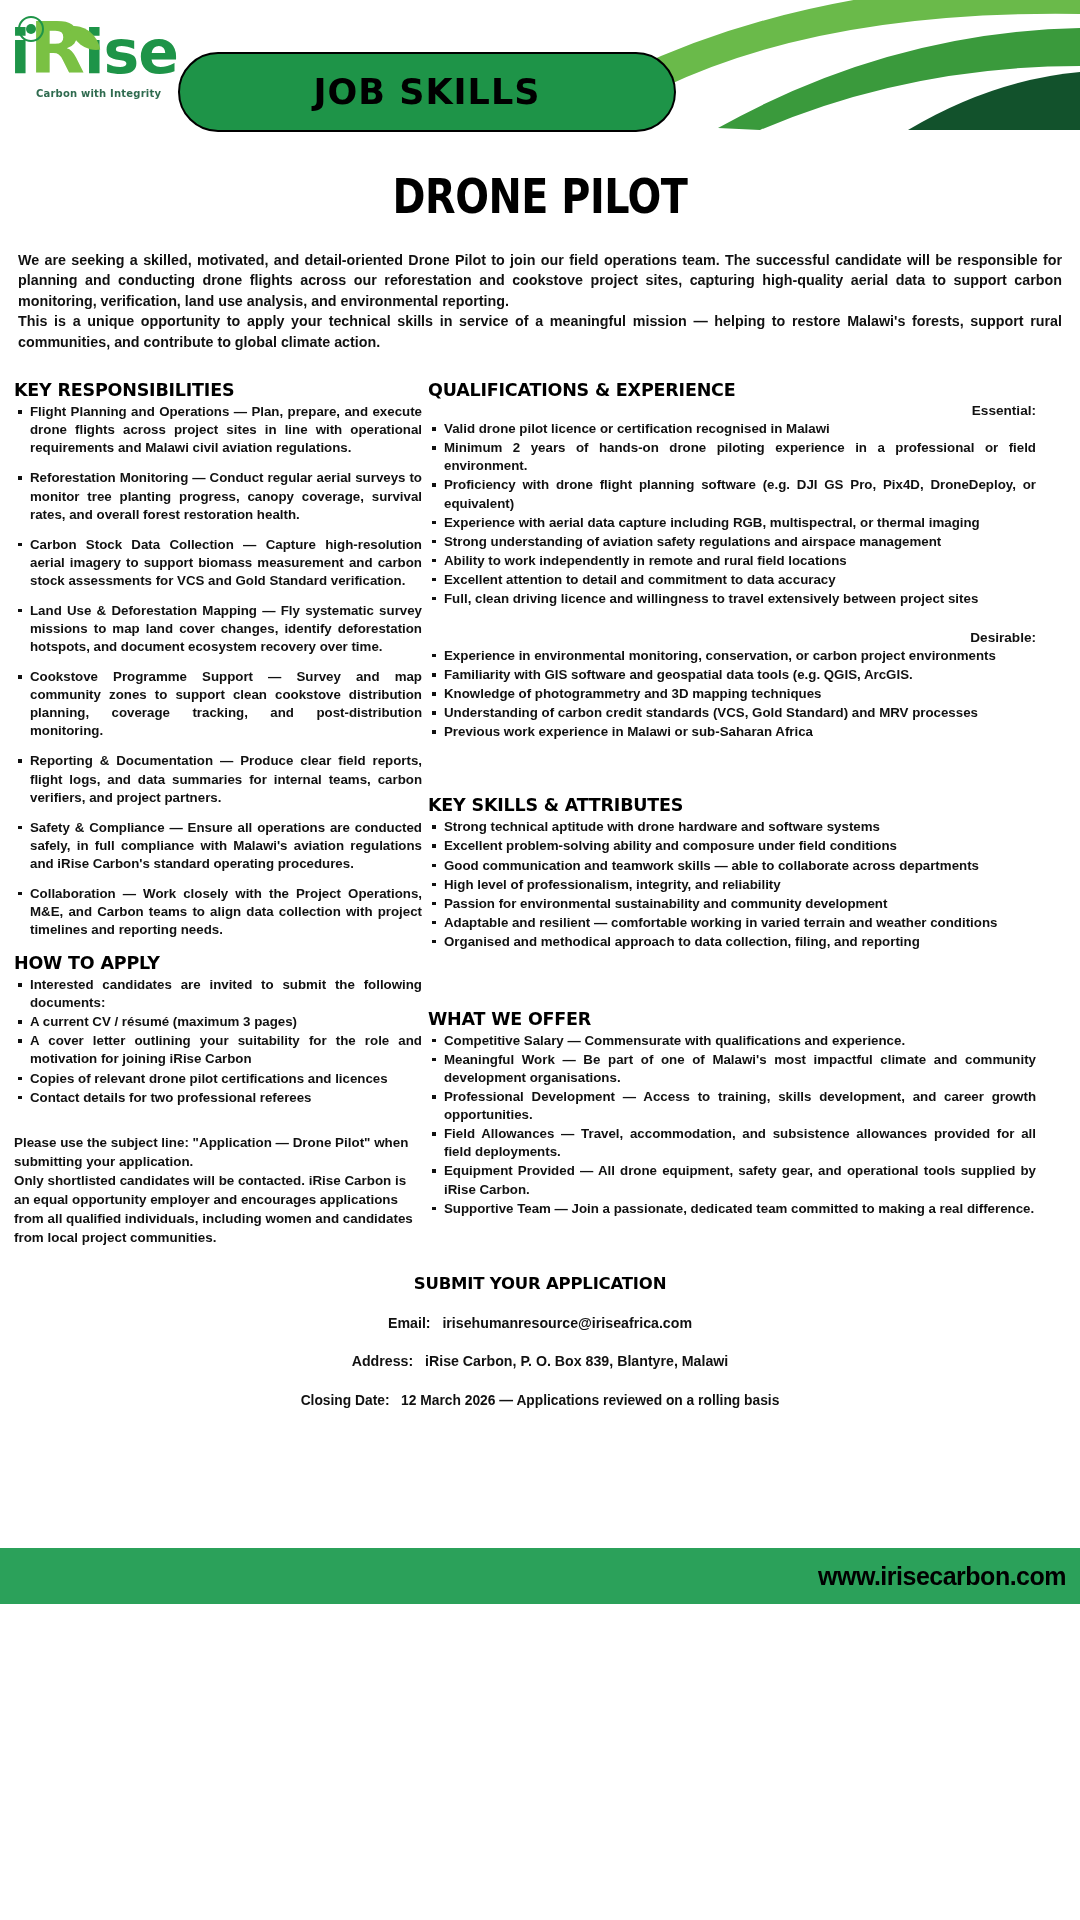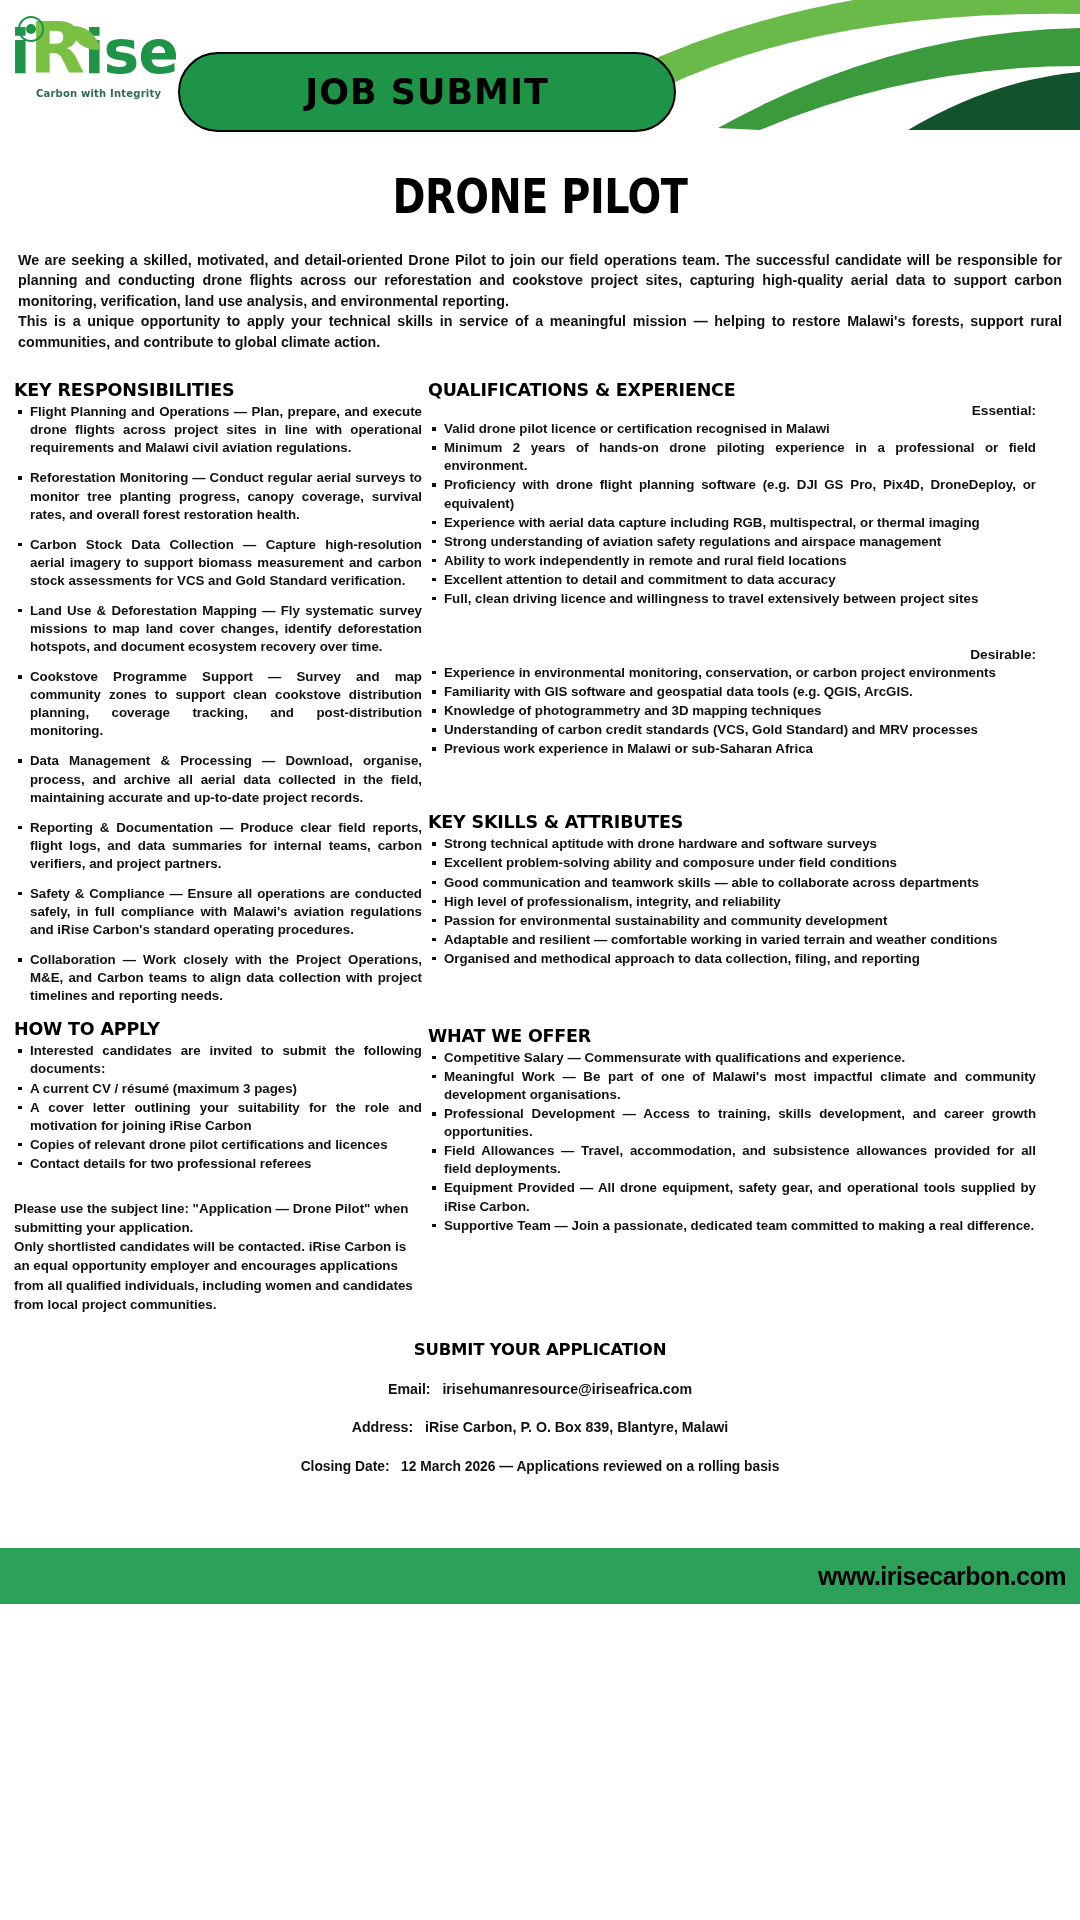--- a/index.html
+++ b/index.html
@@ -151,42 +151,41 @@
 
     <div class="swoosh-area">
       <svg width="470" height="130" viewBox="0 0 470 130">
         <path d="M 20 70 Q 210 -20 470 -18 L 470 14 Q 215 10 52 88 Z" fill="#6aba4a"></path>
         <path d="M 108 128 Q 280 32 470 28 L 470 66 Q 300 66 150 130 Z" fill="#3a9a3c"></path>
         <path d="M 298 130 Q 382 80 470 72 L 470 130 Z" fill="#12522c"></path>
       </svg>
     </div>
 
     <div class="vacancy-pill">
-      <span>JOB SUBMIT</span>
+      <span>JOB SKILLS</span>
     </div>
   </div>
 
   <div class="job-title">DRONE PILOT</div>
 
   <div class="intro">
     <p>We are seeking a skilled, motivated, and detail-oriented Drone Pilot to join our field operations team. The successful candidate will be responsible for planning and conducting drone flights across our reforestation and cookstove project sites, capturing high-quality aerial data to support carbon monitoring, verification, land use analysis, and environmental reporting.</p>
     <p>This is a unique opportunity to apply your technical skills in service of a meaningful mission — helping to restore Malawi's forests, support rural communities, and contribute to global climate action.</p>
   </div>
 
   <div class="cols">
 
     <div class="col-left">
       <h2 class="sec">KEY RESPONSIBILITIES</h2>
       <ul class="bul spaced">
         <li>Flight Planning and Operations — Plan, prepare, and execute drone flights across project sites in line with operational requirements and Malawi civil aviation regulations.</li>
         <li>Reforestation Monitoring — Conduct regular aerial surveys to monitor tree planting progress, canopy coverage, survival rates, and overall forest restoration health.</li>
         <li>Carbon Stock Data Collection — Capture high-resolution aerial imagery to support biomass measurement and carbon stock assessments for VCS and Gold Standard verification.</li>
         <li>Land Use &amp; Deforestation Mapping — Fly systematic survey missions to map land cover changes, identify deforestation hotspots, and document ecosystem recovery over time.</li>
         <li>Cookstove Programme Support — Survey and map community zones to support clean cookstove distribution planning, coverage tracking, and post-distribution monitoring.</li>
-        <li>Data Management &amp; Processing — Download, organise, process, and archive all aerial data collected in the field, maintaining accurate and up-to-date project records.</li>
         <li>Reporting &amp; Documentation — Produce clear field reports, flight logs, and data summaries for internal teams, carbon verifiers, and project partners.</li>
         <li>Safety &amp; Compliance — Ensure all operations are conducted safely, in full compliance with Malawi's aviation regulations and iRise Carbon's standard operating procedures.</li>
         <li>Collaboration — Work closely with the Project Operations, M&amp;E, and Carbon teams to align data collection with project timelines and reporting needs.</li>
       </ul>
 
       <div style="margin-top:14px;">
         <h2 class="sec">HOW TO APPLY</h2>
         <ul class="bul tight">
           <li>Interested candidates are invited to submit the following documents:</li>
           <li>A current CV / résumé (maximum 3 pages)</li>
@@ -206,32 +205,32 @@
         <li>Valid drone pilot licence or certification recognised in Malawi</li>
         <li>Minimum 2 years of hands-on drone piloting experience in a professional or field environment.</li>
         <li>Proficiency with drone flight planning software (e.g. DJI GS Pro, Pix4D, DroneDeploy, or equivalent)</li>
         <li>Experience with aerial data capture including RGB, multispectral, or thermal imaging</li>
         <li>Strong understanding of aviation safety regulations and airspace management</li>
         <li>Ability to work independently in remote and rural field locations</li>
         <li>Excellent attention to detail and commitment to data accuracy</li>
         <li>Full, clean driving licence and willingness to travel extensively between project sites</li>
       </ul>
 
-      <h3 class="subsec" style="margin-top:39px;">Desirable:</h3>
+      <h3 class="subsec" style="margin-top:22px;">Desirable:</h3>
       <ul class="bul tight">
         <li>Experience in environmental monitoring, conservation, or carbon project environments</li>
         <li>Familiarity with GIS software and geospatial data tools (e.g. QGIS, ArcGIS.</li>
         <li>Knowledge of photogrammetry and 3D mapping techniques</li>
         <li>Understanding of carbon credit standards (VCS, Gold Standard) and MRV processes</li>
         <li>Previous work experience in Malawi or sub-Saharan Africa</li>
       </ul>
 
       <h2 class="sec sec-gap-lg">KEY SKILLS &amp; ATTRIBUTES</h2>
       <ul class="bul tight">
-        <li>Strong technical aptitude with drone hardware and software surveys</li>
+        <li>Strong technical aptitude with drone hardware and software systems</li>
         <li>Excellent problem-solving ability and composure under field conditions</li>
         <li>Good communication and teamwork skills — able to collaborate across departments</li>
         <li>High level of professionalism, integrity, and reliability</li>
         <li>Passion for environmental sustainability and community development</li>
         <li>Adaptable and resilient — comfortable working in varied terrain and weather conditions</li>
         <li>Organised and methodical approach to data collection, filing, and reporting</li>
       </ul>
 
       <h2 class="sec" style="margin-top:58px;">WHAT WE OFFER</h2>
       <ul class="bul tight">

